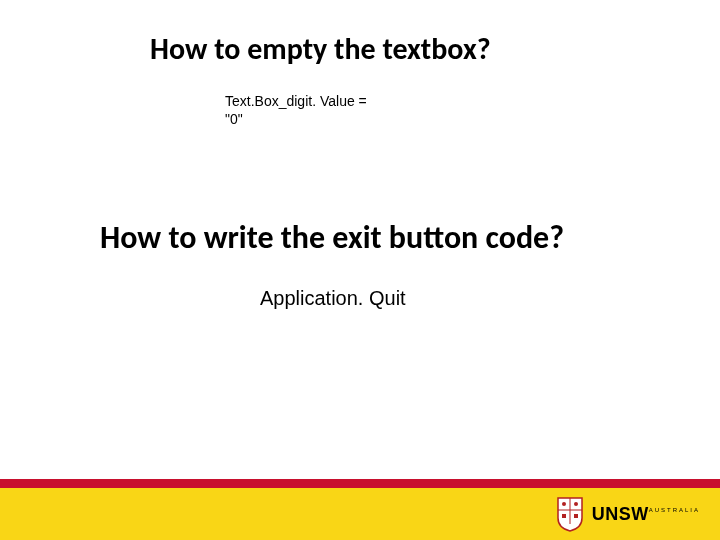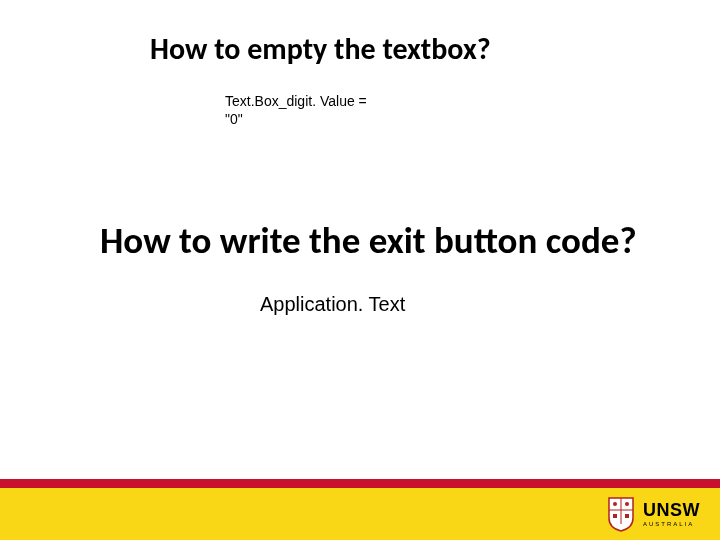--- a/index.html
+++ b/index.html
@@ -30,21 +30,21 @@
     .code1 {
       font-family: Arial, sans-serif;
       font-size: 14px;
       color: #000;
       margin-left: 225px;
       line-height: 1.3;
       margin-bottom: 90px;
     }
     .heading2 {
       font-family: "Calibri", Arial, sans-serif;
-      font-size: 37px;
+      font-size: 32px;
       font-weight: bold;
       color: #000;
       margin-left: 100px;
       margin-bottom: 30px;
     }
     .code2 {
       font-family: Arial, sans-serif;
       font-size: 20px;
       color: #000;
       margin-left: 260px;
@@ -78,21 +78,21 @@
       width: 28px;
       height: 36px;
       position: relative;
     }
     .crest svg {
       width: 100%;
       height: 100%;
     }
     .unsw-text {
       display: flex;
-      flex-direction: column;
+      flex-direction: row;
       align-items: flex-start;
       justify-content: space-between;
     }
     .unsw-main {
       font-family: Arial, sans-serif;
       font-weight: bold;
       font-size: 18px;
       color: #000;
       letter-spacing: 0.5px;
       line-height: 1;
@@ -109,21 +109,21 @@
 </head>
 <body>
 
 <div class="content">
   <h1 class="heading1">How to empty the textbox?</h1>
   <div class="code1">
     <div>Text.Box_digit. Value =</div>
     <div>"0"</div>
   </div>
   <h1 class="heading2">How to write the exit button code?</h1>
-  <div class="code2">Application. Text</div>
+  <div class="code2">Application. Quit</div>
 </div>
 
 <div class="footer">
   <div class="red-bar"></div>
   <div class="yellow-bar">
     <div class="logo-wrap">
       <div class="crest">
         <svg viewBox="0 0 28 36">
           <path d="M 2 2 L 26 2 L 26 22 Q 26 32 14 35 Q 2 32 2 22 Z" fill="#ffffff" stroke="#b22222" stroke-width="1.5"></path>
           <line x1="14" y1="2" x2="14" y2="28" stroke="#b22222" stroke-width="1"></line>

